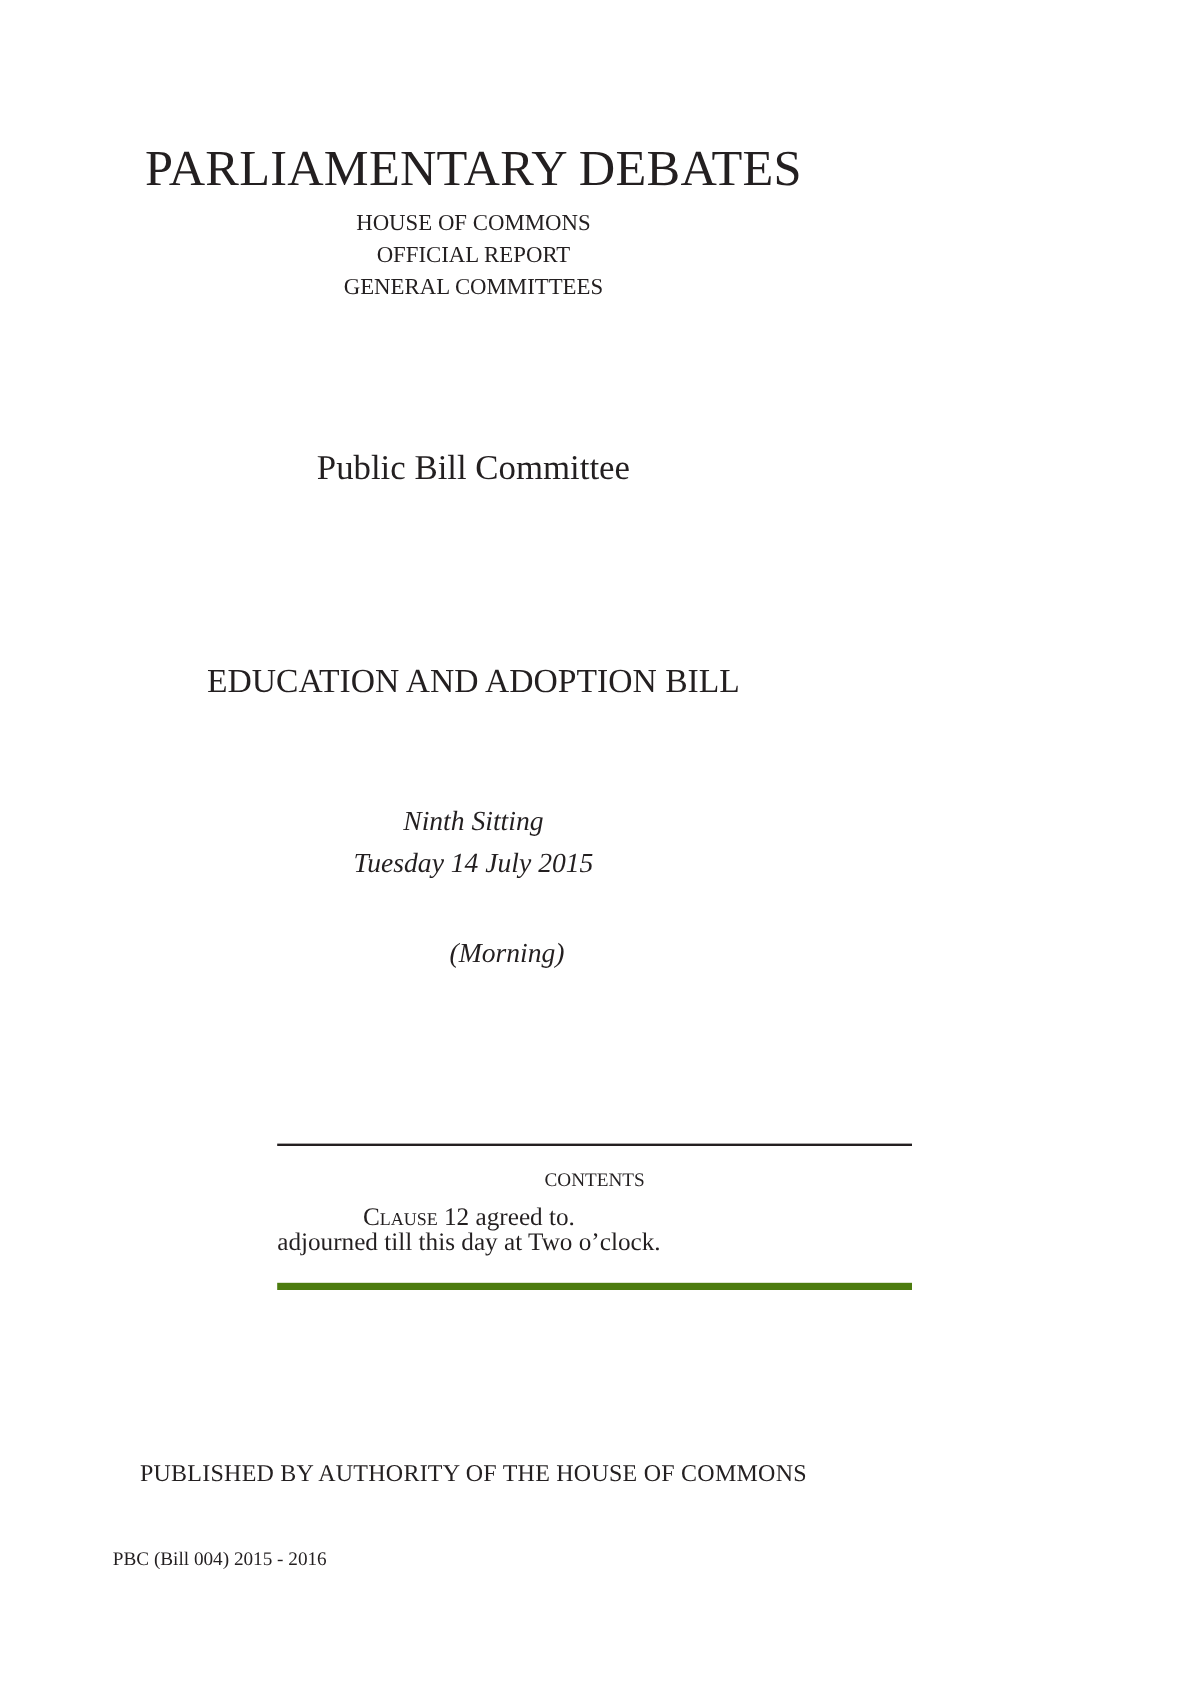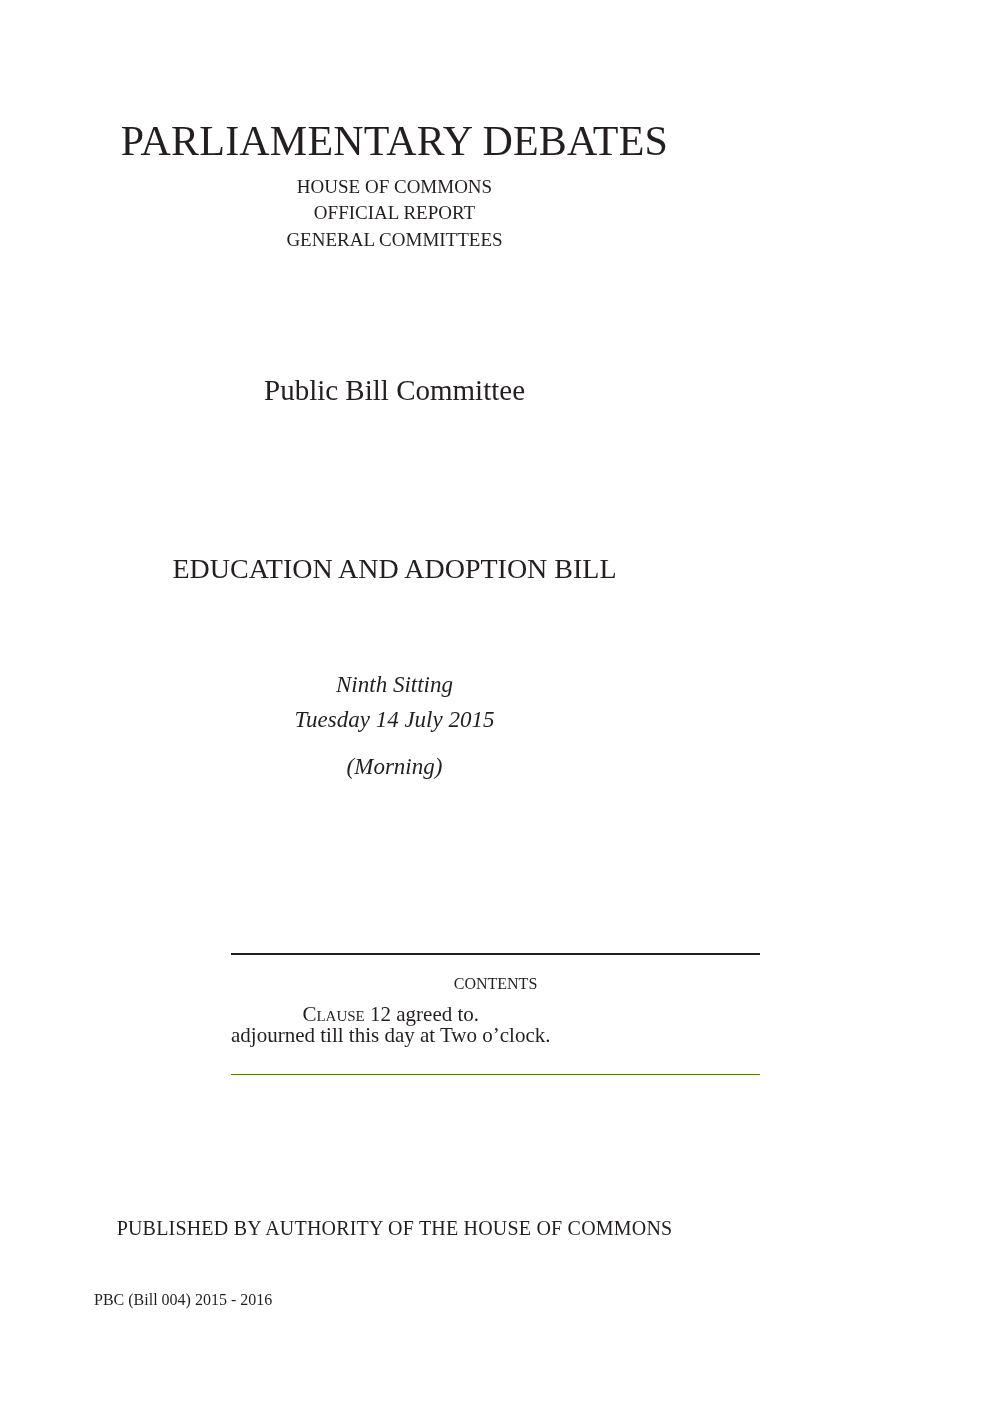--- a/index.html
+++ b/index.html
@@ -45,30 +45,30 @@
       font-size: 28px;
       line-height: 40px;
     }
     .italic {
       font-style: italic;
       font-size: 23px;
       line-height: 30px;
     }
     .sitting { top: 658px; margin-top: 12px; }
     .date { top: 705px; }
-    .session { top: 752px; }
+    .session { top: 780px; margin-left: 28px; }
 
     .contents-box {
       position: absolute;
       left: 231px;
       width: 529px;
       top: 953px;
       height: 122px;
       border-top: 2px solid #231f20;
-      border-bottom: 1px solid #4d7c0f;
+      border-bottom: 6px solid #4d7c0f;
       box-sizing: border-box;
     }
     .contents-heading {
       position: absolute;
       top: 19px;
       left: 0;
       width: 100%;
       text-align: center;
       font-size: 16px;
       line-height: 20px;

